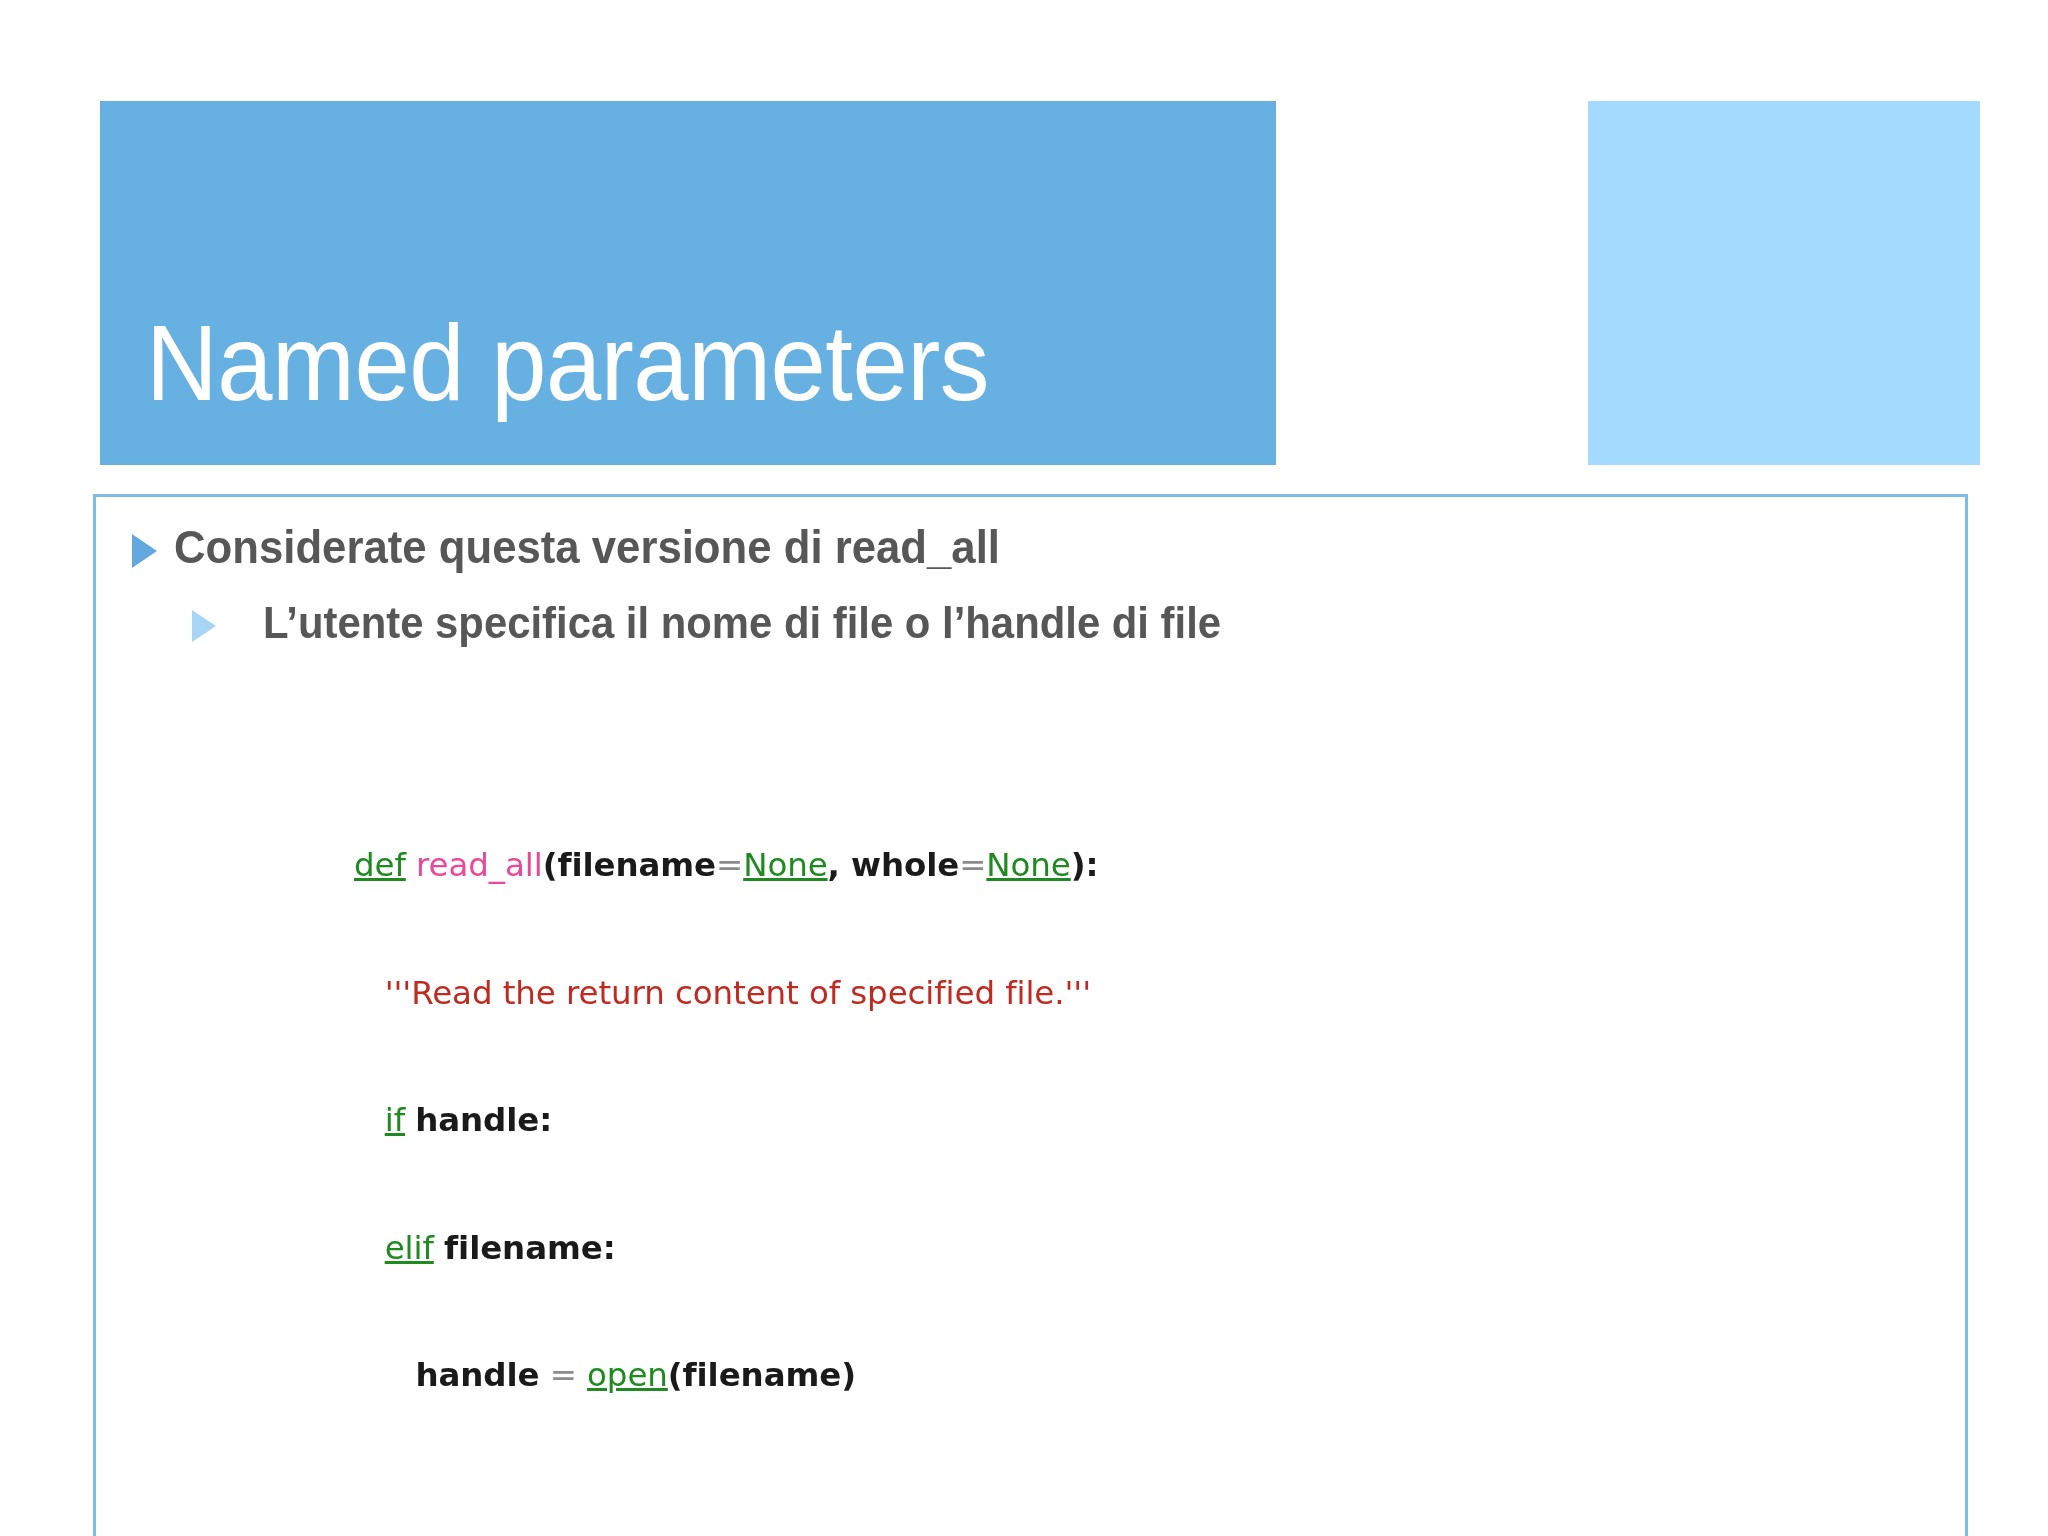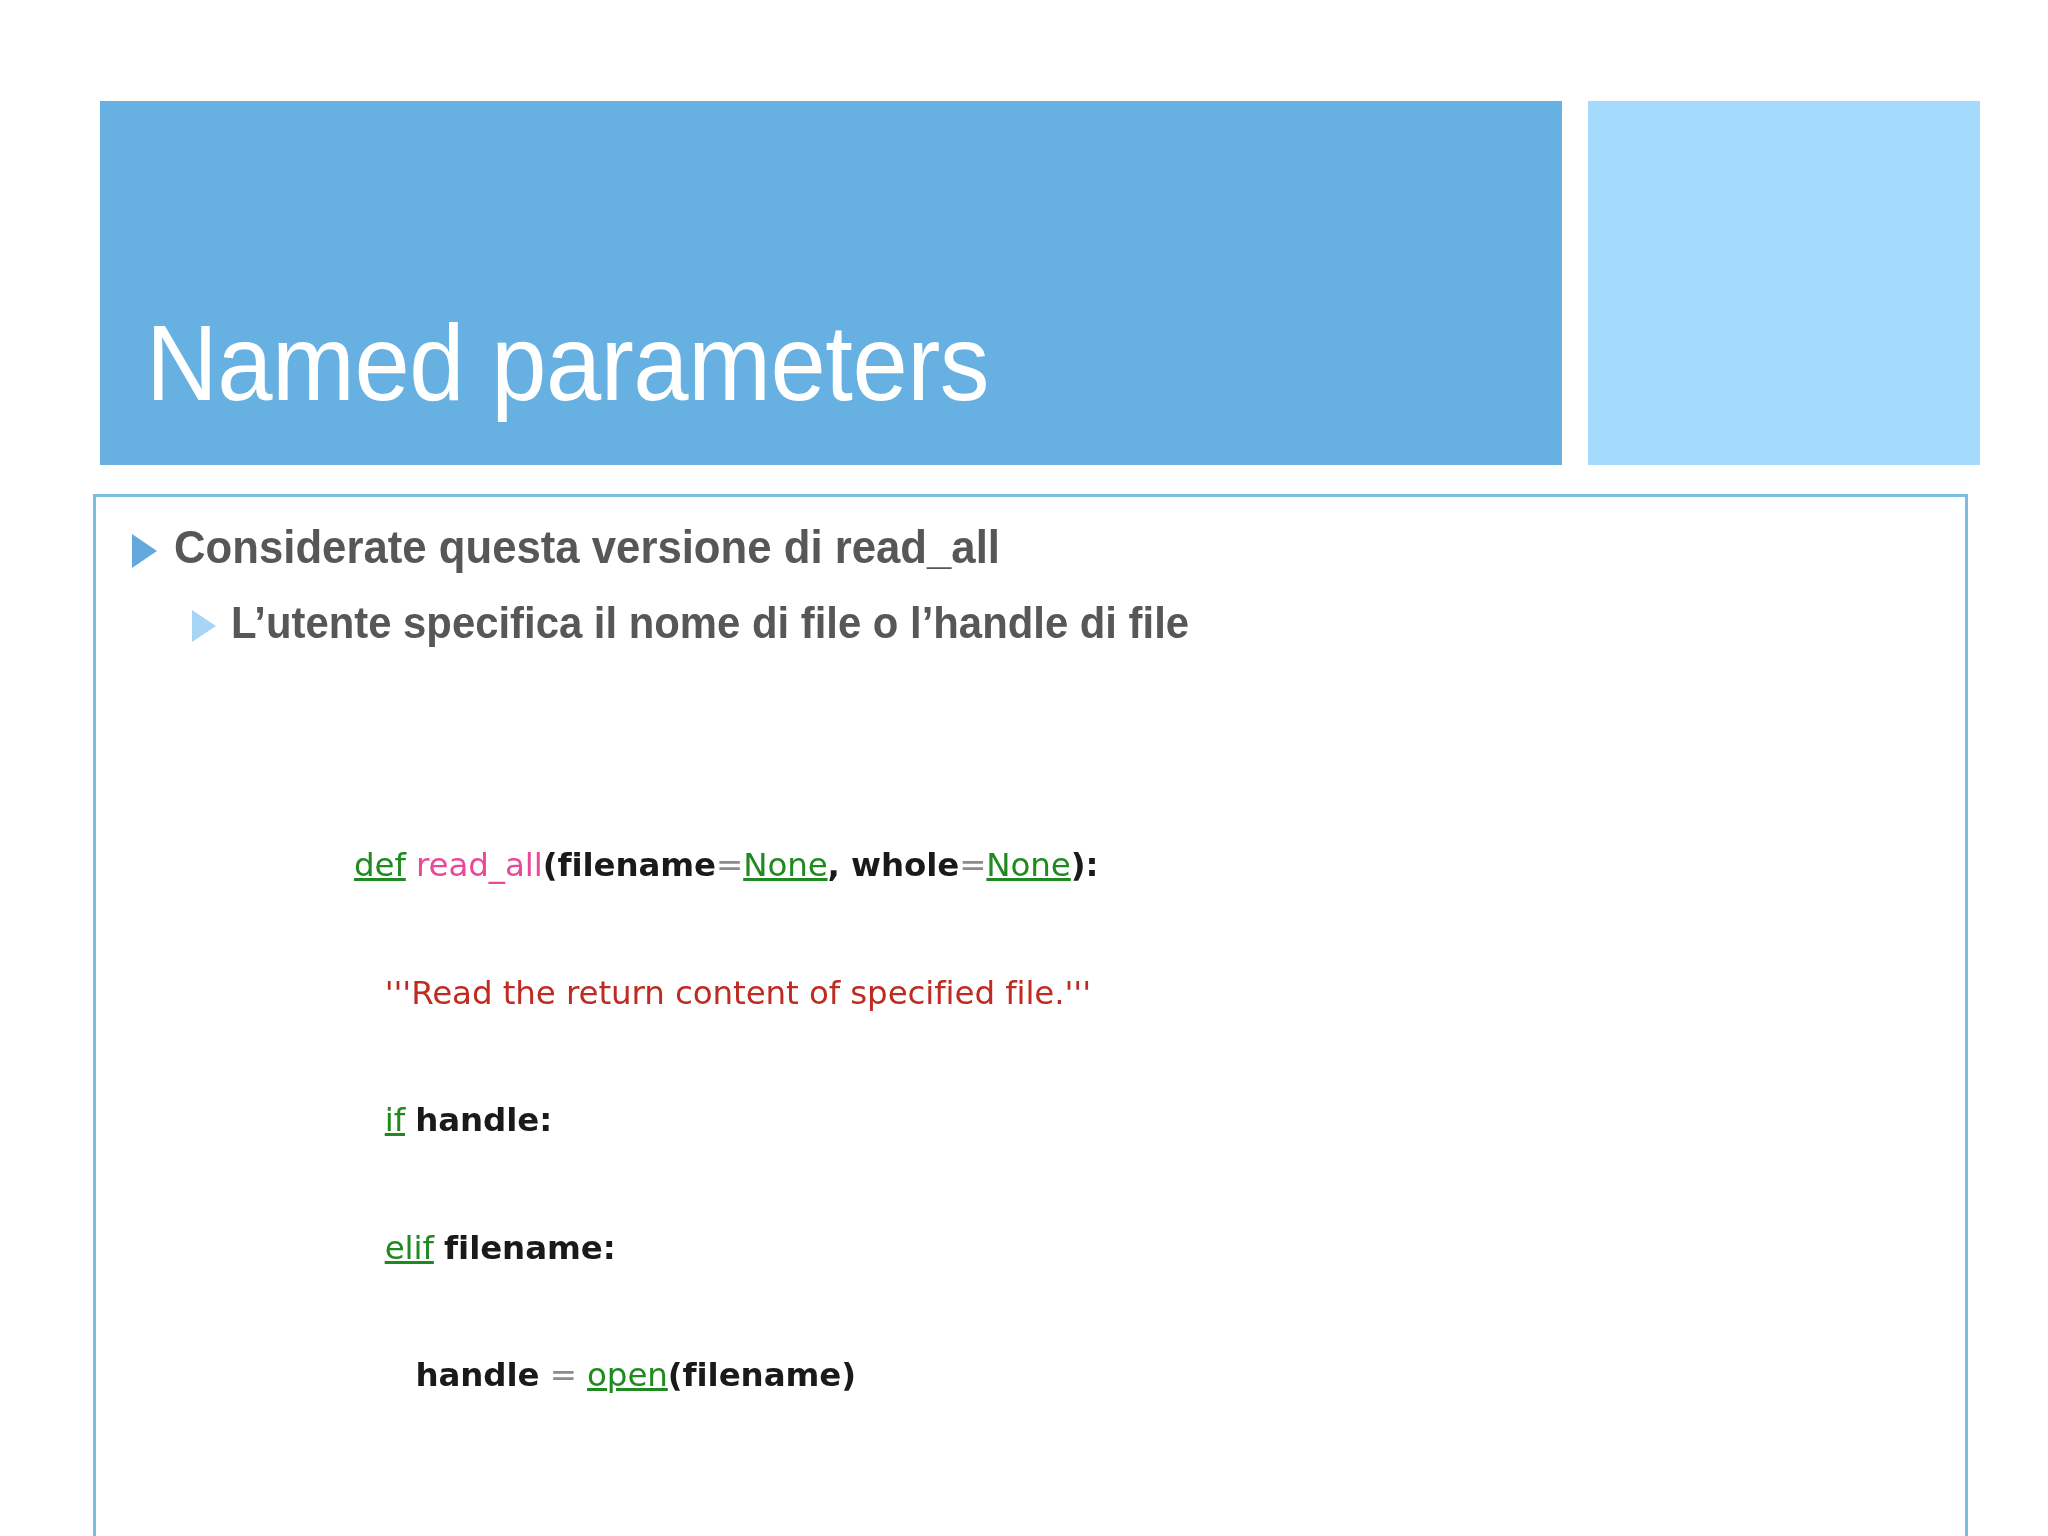--- a/index.html
+++ b/index.html
@@ -19,21 +19,21 @@
     position: absolute;
     inset: 0;
     background: #ffffff;
   }
 
   
   .title-banner {
     position: absolute;
     left: 100px;
     top: 101px;
-    width: 1462px;
+    width: 1176px;
     height: 364px;
     background: #66b1e2;
     box-sizing: border-box;
   }
   .title-text {
     position: absolute;
     left: 46px;
     bottom: 48px;
     color: #ffffff;
     font-family: "Liberation Sans", sans-serif;
@@ -73,21 +73,21 @@
     top: 0;
     right: 0;
     padding: 14px 24px 0 18px;
   }
 
   .bullet-row {
     display: flex;
     align-items: flex-start;
   }
   .bullet-l1 { margin-left: 18px; margin-top: 8px; }
-  .bullet-l2 { margin-left: 78px; margin-top: 22px; }
+  .bullet-l2 { margin-left: 78px; margin-top: 22px; gap: 32px; }
 
   .tri {
     flex: 0 0 auto;
     width: 0;
     height: 0;
     border-style: solid;
     border-width: 17px 0 17px 25px;
     border-color: transparent transparent transparent #63a9dd;
     margin-top: 15px;
     margin-right: 17px;

